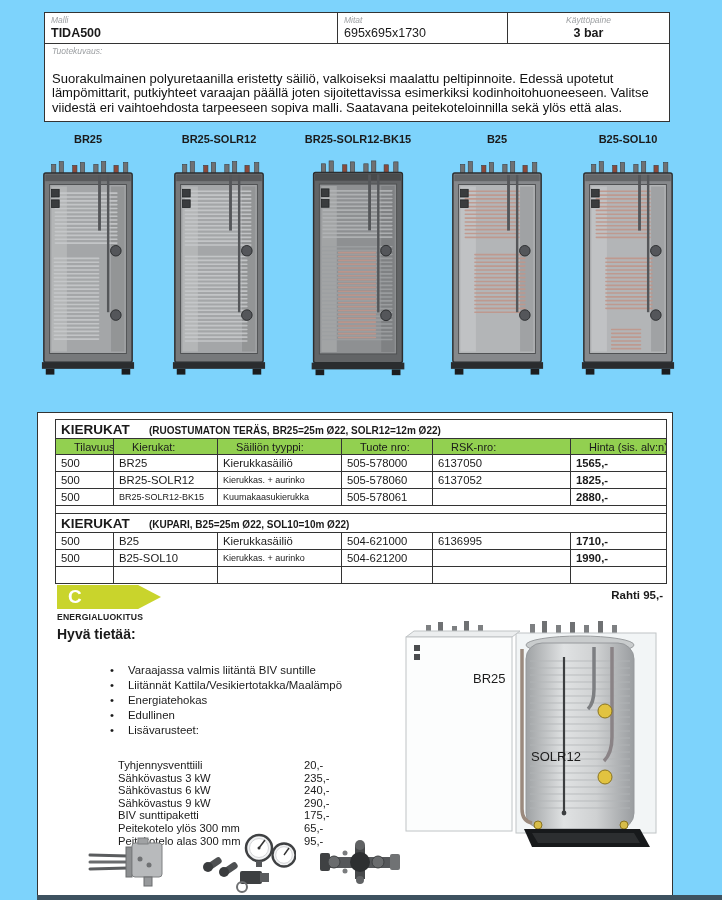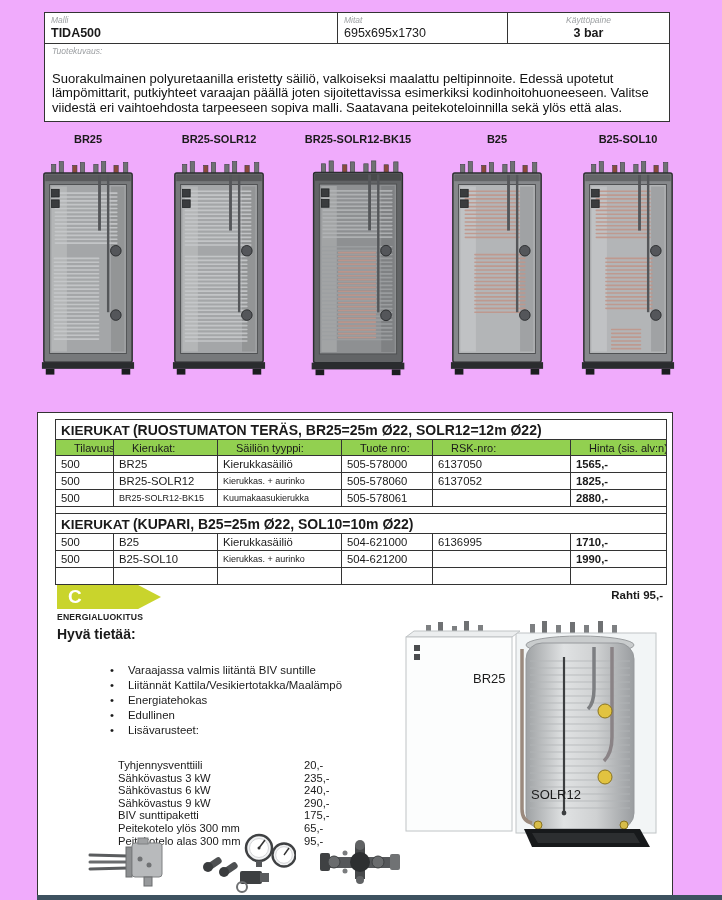--- a/index.html
+++ b/index.html
@@ -1,16 +1,16 @@
 <!DOCTYPE html>
 <html style="--green: #92d050; --badge: #c9d42c; --bar: #3d5260;"><head>
 <meta charset="utf-8">
 <style>
   html,body{margin:0;padding:0;background:#fff;}
-  .page{position:relative;width:722px;height:900px;background:#f0abfc;overflow:hidden;
+  .page{position:relative;width:722px;height:900px;background:#7dd3fc;overflow:hidden;
         font-family:"Liberation Sans",sans-serif;color:#1a1a1a;}
   
   .hbox{position:absolute;left:44px;top:12px;width:626px;border:1.5px solid #333;box-sizing:border-box;background:#fff;}
   .hrow{display:flex;border-bottom:1.4px solid #333;}
   .hcell{box-sizing:border-box;padding:2px 6px 3px;}
   .c1{width:292px;}
   .c2{width:171px;border-left:1.2px solid #333;border-right:1.2px solid #333;}
   .c3{flex:1;text-align:center;}
   .hlabel{font-style:italic;color:#9da0a3;font-size:8.5px;}
   .hvalue{font-size:12.5px;margin-top:1px;}
@@ -23,21 +23,21 @@
   .product figcaption{font-weight:bold;font-size:11px;margin-bottom:13px;white-space:nowrap;}
   .tank svg{width:96px;height:222px;display:block;}
   .product.wide .tank svg{width:112px;}
   
   .mainbox{position:absolute;left:37px;top:412px;width:636px;height:486px;border:1.5px solid #333;box-sizing:border-box;background:#fff;}
   .ptable{position:absolute;left:17px;border-collapse:collapse;table-layout:fixed;width:612px;background:#fff;}
   .ptable.t1{top:6px;}
   .ptable.t2{top:100px;}
   .title-row td{border:1.3px solid #333;padding:1px 5px;height:16px;white-space:nowrap;overflow:hidden;}
   .tbl-title{font-weight:bold;font-size:13.5px;}
-  .tbl-sub{font-weight:bold;font-size:14px;}
+  .tbl-sub{font-weight:bold;font-size:10px;margin-left:16px;}
   .ptable th{background:var(--green,#92d050);border:1.3px solid #333;font-weight:normal;text-align:left;
              font-size:11px;padding:1px 18px;height:13px;white-space:nowrap;overflow:hidden;}
   .ptable td{border:1.3px solid #333;font-size:11.3px;padding:1.5px 5px;height:13px;white-space:nowrap;overflow:hidden;}
   .ptable tbody td:nth-child(6){font-weight:bold;text-align:left;}
   .ptable td.tiny{font-size:9px;}
   .tgap{position:absolute;left:17px;top:91px;width:612px;height:9px;box-sizing:border-box;
         border-left:1.3px solid #333;border-right:1.3px solid #333;}
   
   .energy{position:absolute;left:19px;top:172px;}
   .ebadge{width:104px;height:24px;background:var(--badge,#c9d42c);color:#fff;font-weight:bold;font-size:19px;
@@ -54,21 +54,21 @@
   .acc-row{display:flex;}
   .acc-name{width:186px;}
   
   .photos{position:absolute;left:50px;top:418px;width:340px;height:62px;display:flex;align-items:center;gap:22px;}
   .photos svg{display:block;}
   
   .cutaway{position:absolute;left:360px;top:206px;width:274px;height:236px;}
   .cutaway svg{width:274px;height:236px;display:block;}
   .cut-label{position:absolute;font-size:13px;color:#1c1c1c;}
   .l1{left:75px;top:52px;}
-  .l2{left:133px;top:130px;margin-top:38px;}
+  .l2{left:133px;top:130px;}
   
   .bottom-bar{position:absolute;left:37px;top:895px;width:685px;height:5px;background:var(--bar,#3d5260);}
 </style>
 </head>
 <body>
 
 <div class="page">
 
   <section class="hbox">
     <div class="hrow">

